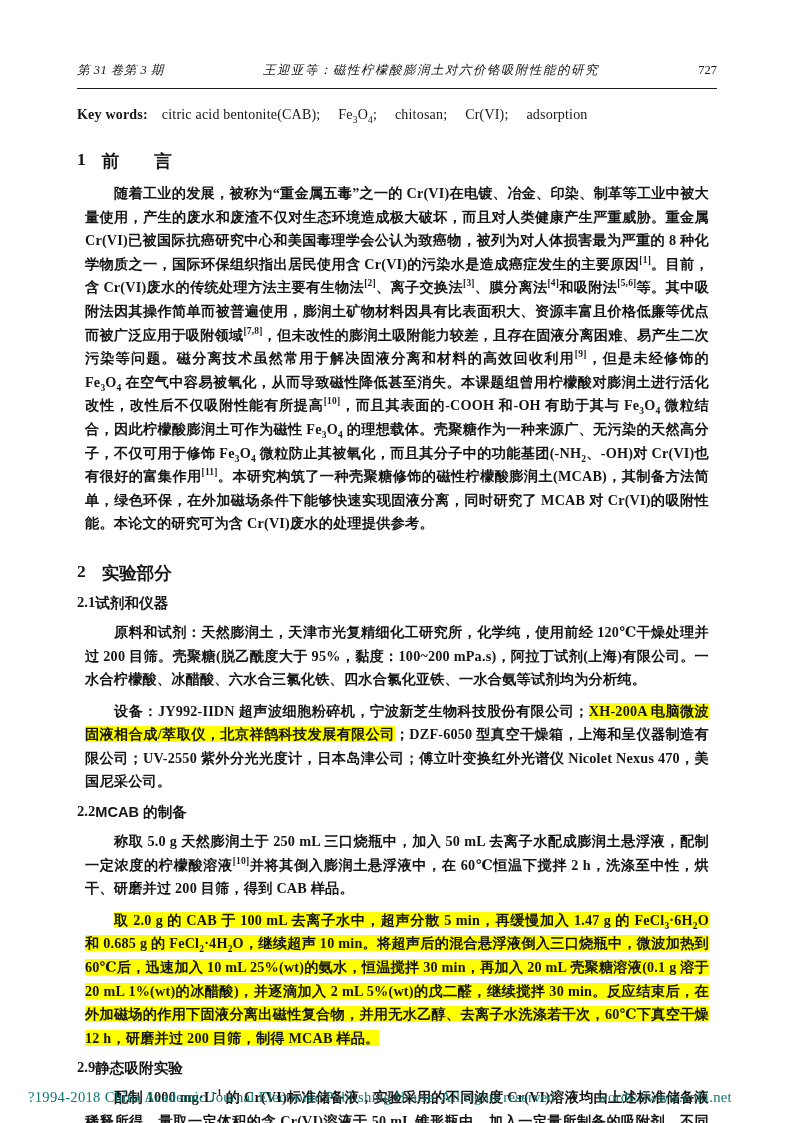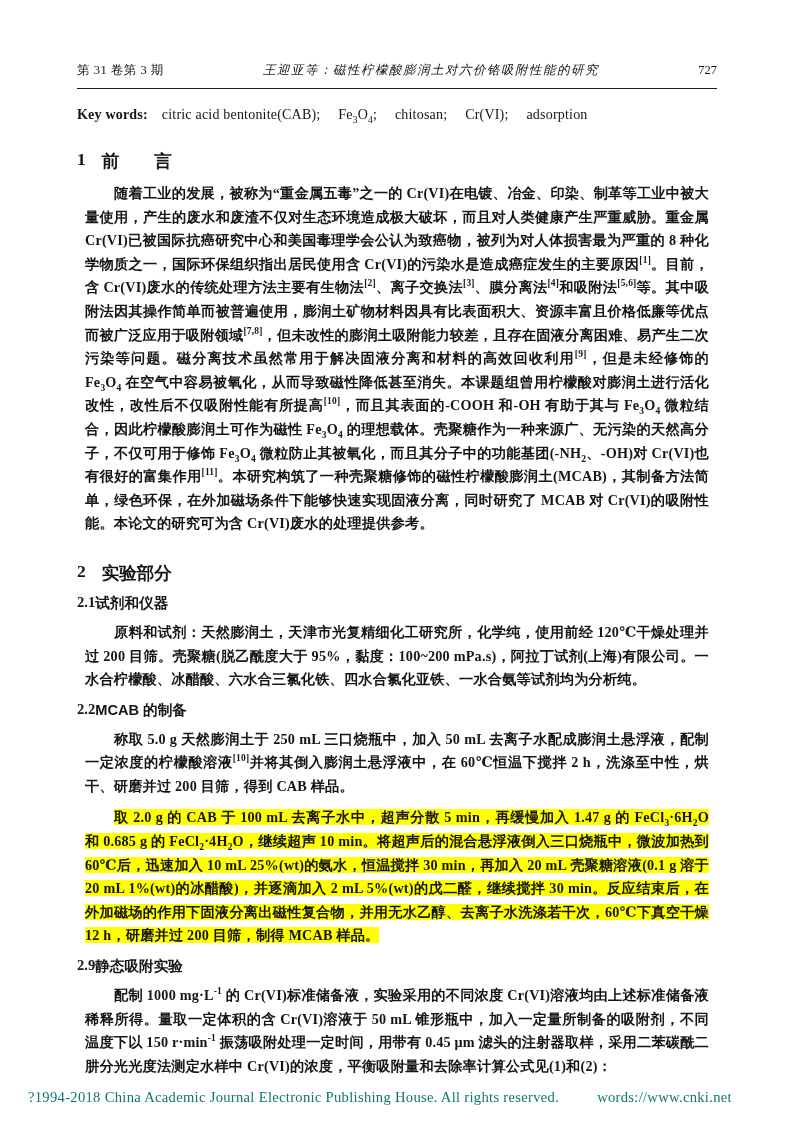--- a/index.html
+++ b/index.html
@@ -7,21 +7,21 @@
     width:794px;height:1123px;background:#ffffff;position:relative;
     margin:0 auto;overflow:hidden;color:#151515;
     font-family:"Liberation Serif","DejaVu Serif",serif;
   }
   .content{padding:62px 77px 0 77px;}
   
   .header-row{
     display:flex;justify-content:space-between;align-items:baseline;
     font-size:12.5px;padding-bottom:9px;border-bottom:1.6px solid #1c1c1c;
   }
-  .header-issue{letter-spacing:.5px;}
+  .header-issue{font-style:italic;letter-spacing:.5px;}
   .running-title{font-style:italic;letter-spacing:1.5px;}
   .page-number{font-family:"Liberation Serif",serif;}
   
   .keywords{margin-top:17px;font-size:14px;letter-spacing:.2px;}
   .kw-label{font-weight:bold;margin-right:14px;}
   
   .sec-h1{display:flex;gap:16px;font-size:17.5px;font-weight:bold;margin:25px 0 9px 0;
           font-family:"Liberation Sans","DejaVu Sans",sans-serif;}
   .sec-h1 .sec-num{font-family:"Liberation Serif",serif;}
   .sec-h3{display:flex;font-size:14.6px;font-weight:bold;margin:9px 0 5px 0;
@@ -67,20 +67,21 @@
     <div class="sec-h1">
       <span class="sec-num">2</span>
       <span>实验部分</span>
     </div>
 
     <div class="sec-h3">
       <span class="sec-num">2.1</span>
       <span>试剂和仪器</span>
     </div>
     <p class="para">原料和试剂：天然膨润土，天津市光复精细化工研究所，化学纯，使用前经 120℃干燥处理并过 200 目筛。壳聚糖(脱乙酰度大于 95%，黏度：100~200 mPa.s)，阿拉丁试剂(上海)有限公司。一水合柠檬酸、冰醋酸、六水合三氯化铁、四水合氯化亚铁、一水合氨等试剂均为分析纯。</p>
+    <p class="para">设备：JY992-IIDN 超声波细胞粉碎机，宁波新芝生物科技股份有限公司；<span class="hl">XH-200A 电脑微波固液相合成/萃取仪，北京祥鹄科技发展有限公司</span>；DZF-6050 型真空干燥箱，上海和呈仪器制造有限公司；UV-2550 紫外分光光度计，日本岛津公司；傅立叶变换红外光谱仪 Nicolet Nexus 470，美国尼采公司。</p>
 
     <div class="sec-h3">
       <span class="sec-num">2.2</span>
       <span>MCAB 的制备</span>
     </div>
     <p class="para">称取 5.0 g 天然膨润土于 250 mL 三口烧瓶中，加入 50 mL 去离子水配成膨润土悬浮液，配制一定浓度的柠檬酸溶液<sup>[10]</sup>并将其倒入膨润土悬浮液中，在 60℃恒温下搅拌 2 h，洗涤至中性，烘干、研磨并过 200 目筛，得到 CAB 样品。</p>
     <p class="para"><span class="hl">取 2.0 g 的 CAB 于 100 mL 去离子水中，超声分散 5 min，再缓慢加入 1.47 g 的 FeCl<sub>3</sub>·6H<sub>2</sub>O 和 0.685 g 的 FeCl<sub>2</sub>·4H<sub>2</sub>O，继续超声 10 min。将超声后的混合悬浮液倒入三口烧瓶中，微波加热到 60℃后，迅速加入 10 mL 25%(wt)的氨水，恒温搅拌 30 min，再加入 20 mL 壳聚糖溶液(0.1 g 溶于 20 mL 1%(wt)的冰醋酸)，并逐滴加入 2 mL 5%(wt)的戊二醛，继续搅拌 30 min。反应结束后，在外加磁场的作用下固液分离出磁性复合物，并用无水乙醇、去离子水洗涤若干次，60℃下真空干燥 12 h，研磨并过 200 目筛，制得 MCAB 样品。</span></p>
 
     <div class="sec-h3">
       <span class="sec-num">2.9</span>

